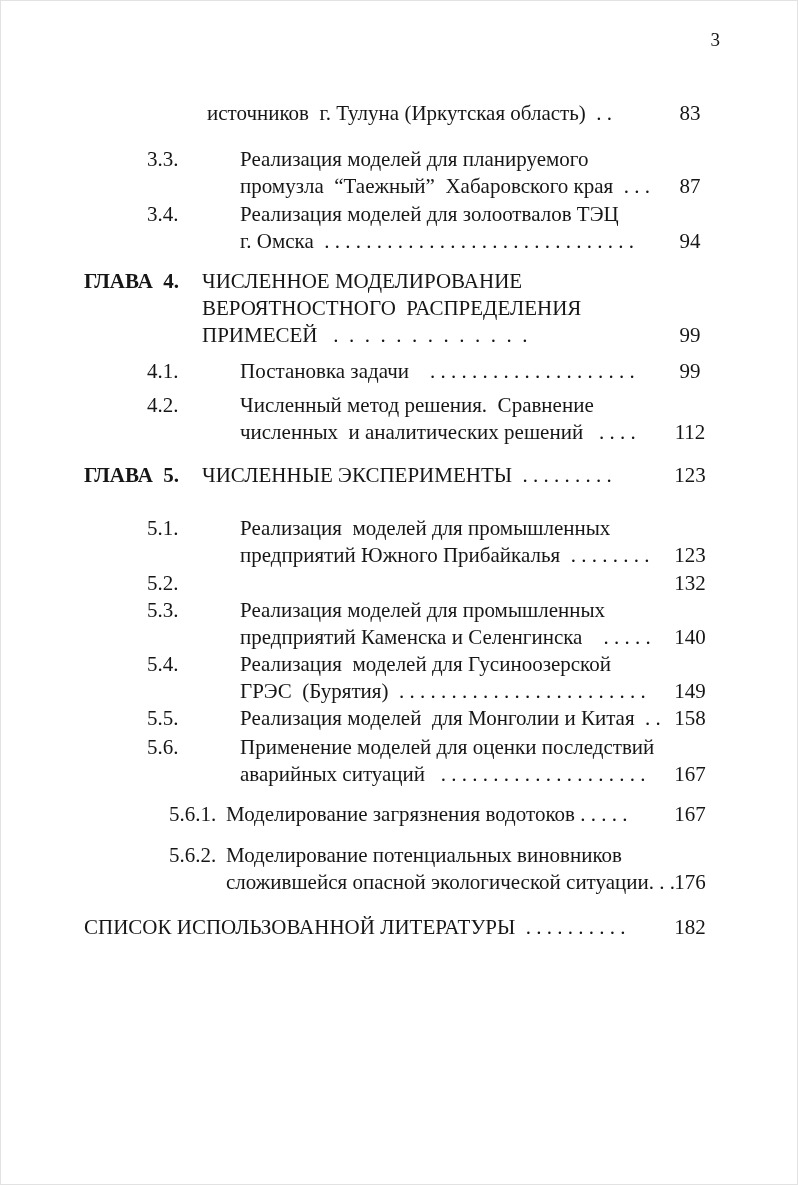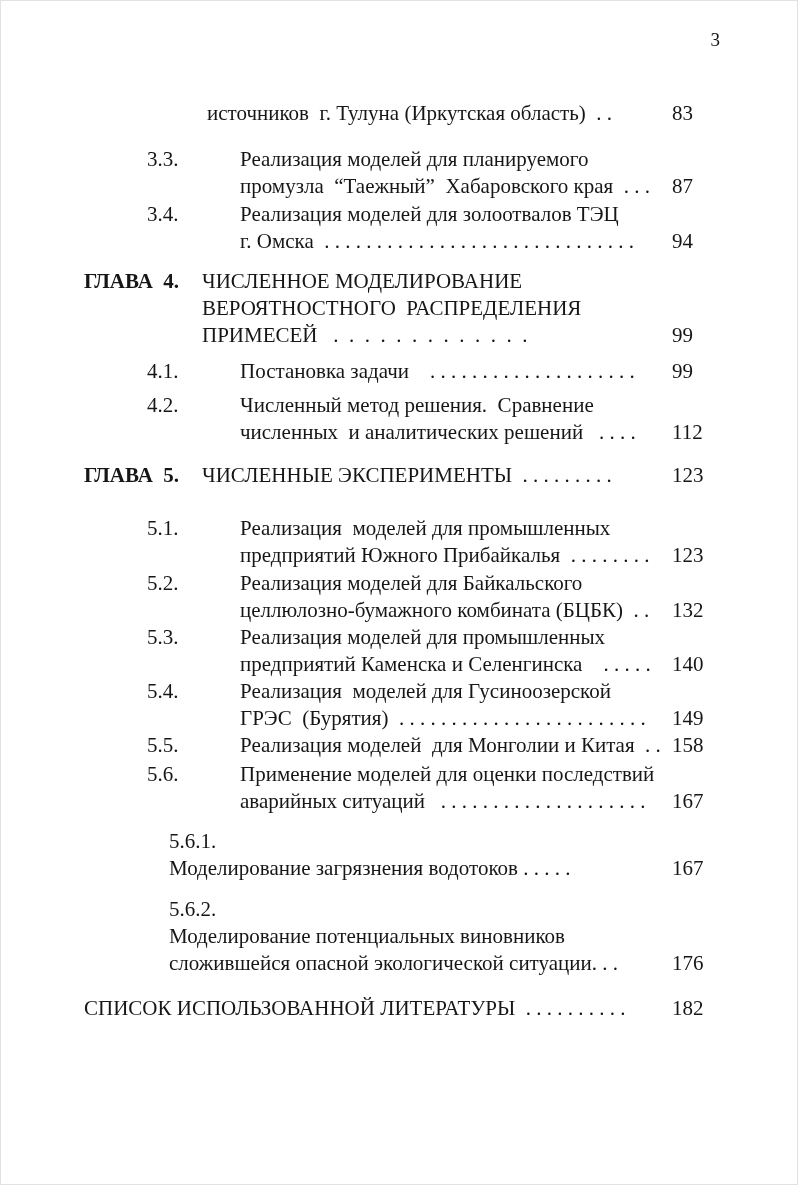--- a/index.html
+++ b/index.html
@@ -40,29 +40,29 @@
     flex: 0 0 auto;
     white-space: pre;
   }
   .text { flex: 1 1 auto; min-width: 0; }
   .line { white-space: pre; }
   .page-ref {
     position: absolute;
     right: 0;
     bottom: 0;
     width: 36px;
-    text-align: left;
+    text-align: center;
     white-space: pre;
     margin-left: 48px;
   }
   
   .row.chapter .label { width: 118px; font-weight: bold; }
   .row.item    { margin-left: 63px; gap: 33px; }
   .row.item .label { width: 60px; }
-  .row.subitem { margin-left: 85px; flex-direction: column; }
+  .row.subitem { margin-left: 85px; }
   .row.subitem .label { width: 57px; }
   .row.cont    { margin-left: 123px; }
   
   .r0  { margin-top: 100px; }
   .r1  { margin-top: 19px; }
   .r2  { margin-top: 1px; font-family: Liberation Serif, serif; }
   .r3  { margin-top: 13px; }
   .r4  { margin-top: 9px; }
   .r5  { margin-top: 7px; }
   .r6  { margin-top: 16px; }
@@ -150,24 +150,20 @@
       <span class="label">5.1.</span>
       <div class="text">
         <div class="line">Реализация  моделей для промышленных</div>
         <div class="line">предприятий Южного Прибайкалья  . . . . . . . .</div>
       </div>
       <span class="page-ref">123</span>
     </div>
 
     <div class="row item r8">
       <span class="label">5.2.</span>
-      <div class="text">
-        <div class="line">Реализация моделей для Байкальского</div>
-        <div class="line">целлюлозно-бумажного комбината (БЦБК)  . .</div>
-      </div>
       <span class="page-ref">132</span>
     </div>
 
     <div class="row item r9">
       <span class="label">5.3.</span>
       <div class="text">
         <div class="line">Реализация моделей для промышленных</div>
         <div class="line">предприятий Каменска и Селенгинска    . . . . .</div>
       </div>
       <span class="page-ref">140</span>

